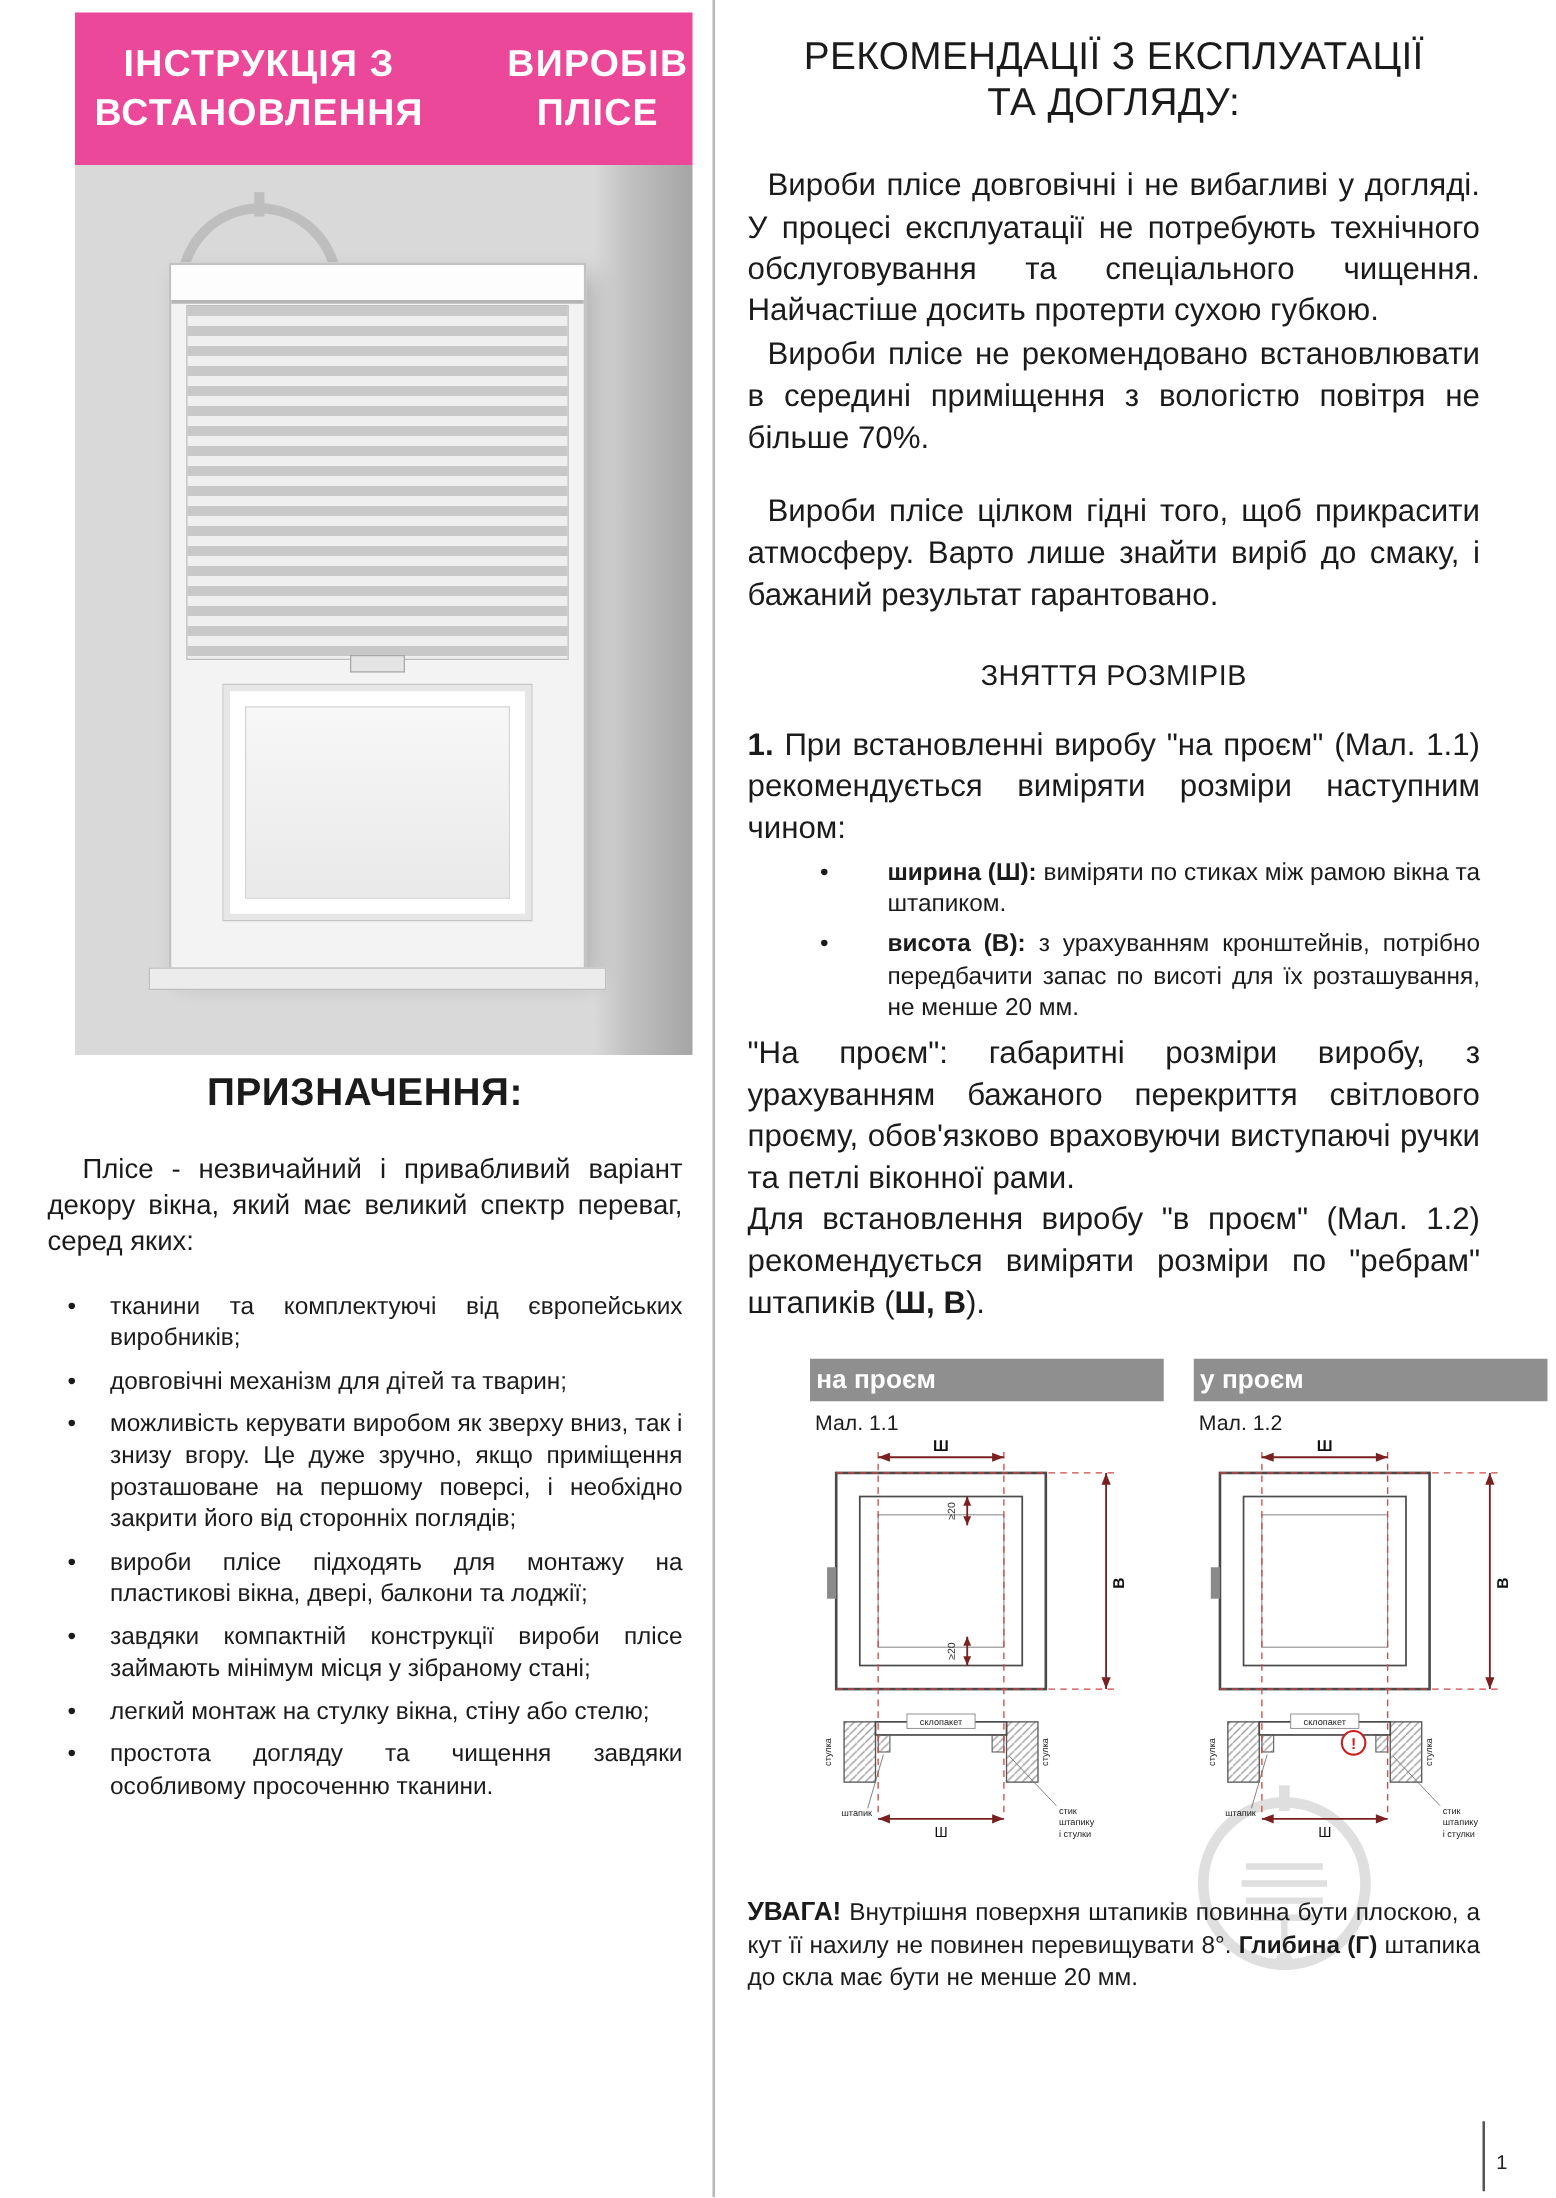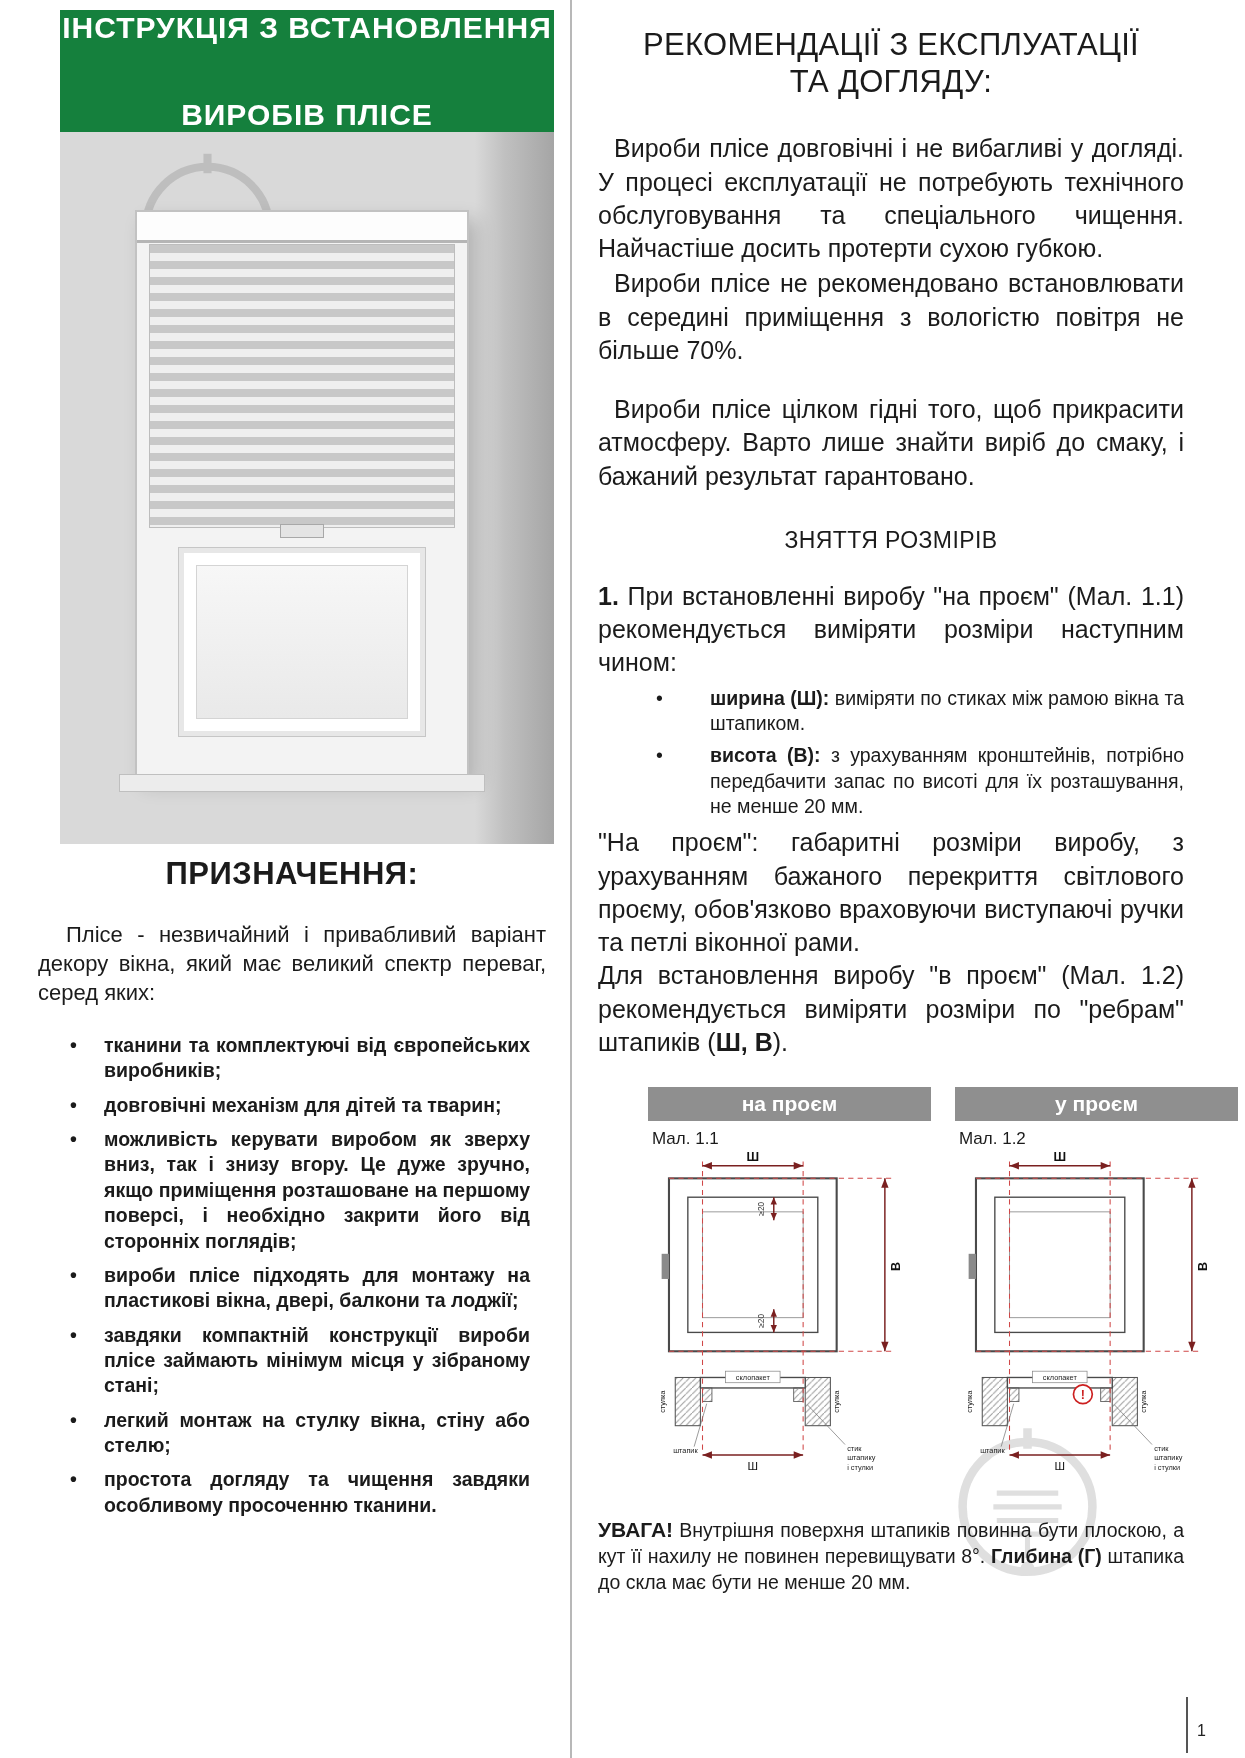--- a/index.html
+++ b/index.html
@@ -3,22 +3,22 @@
 <meta charset="utf-8">
 <style>
   html,body{margin:0;padding:0;background:#ffffff;}
   .page{position:relative;width:1245px;height:1758px;background:#fff;
         font-family:"Liberation Sans",sans-serif;color:#1b1b1b;overflow:hidden;}
 
   
   .col-divider{position:absolute;left:570px;top:0;width:2px;height:1758px;background:#b8b8b8;}
 
   
-  .left-header{position:absolute;left:60px;top:10px;width:494px;height:122px;background:#15803d;
-               color:#fff;display:flex;flex-direction:column;justify-content:center;align-items:center;
+  .left-header{position:absolute;left:60px;top:10px;width:494px;height:122px;background:#ec4899;
+               color:#fff;display:flex;flex-direction:row;justify-content:center;align-items:center;
                text-align:center;font-weight:bold;font-size:30px;line-height:1.3;letter-spacing:1px;gap:48px;}
   .window-fig{position:absolute;left:60px;top:132px;width:494px;height:712px;
               background:linear-gradient(90deg,#d9d9d9 0%,#d9d9d9 84%,#c0c0c0 90%,#a5a5a5 100%);}
   .watermark{position:absolute;}
   .wm-left{left:50px;top:12px;width:195px;height:195px;color:#a9a9a9;opacity:.55;}
   .wm-bottom{left:925px;top:1418px;width:205px;height:205px;color:#d2d2d2;opacity:.7;}
   .win-outer{position:absolute;left:75px;top:78px;width:330px;height:562px;background:#f3f3f3;
              border:2px solid #c2c2c2;box-shadow:8px 10px 18px rgba(0,0,0,.18);}
   .headrail{position:absolute;left:0;right:0;top:0;height:28px;background:#fdfdfd;border-bottom:3px solid #b5b5b5;}
   .pleats{position:absolute;left:12px;right:12px;top:32px;height:282px;border:1px solid #bdbdbd;
@@ -27,38 +27,38 @@
                 background:#e4e4e4;border:1px solid #a8a8a8;}
   .sash{position:absolute;left:42px;right:42px;top:336px;bottom:38px;background:#fff;
         border:5px solid #e7e7e7;box-shadow:0 0 0 1px #c6c6c6;}
   .glass{position:absolute;left:12px;right:12px;top:12px;bottom:12px;border:1px solid #d4d4d4;
          background:linear-gradient(180deg,#f7f7f7,#e9e9e9);}
   .sill{position:absolute;left:-18px;right:-18px;bottom:-18px;height:16px;background:#ececec;border:1px solid #bfbfbf;}
 
   .left-text{position:absolute;left:38px;top:856px;width:508px;}
   .purpose-title{text-align:center;font-size:31px;font-weight:bold;margin:0 0 28px;letter-spacing:.5px;}
   .intro{font-size:22px;line-height:1.32;text-align:justify;text-indent:28px;margin:0 0 26px;}
-  .features{list-style:none;margin:16px;padding:0;font-weight:bold;}
+  .features{list-style:none;margin:0;padding:0;}
   .features li{position:relative;padding-left:50px;margin-bottom:9px;font-size:19.5px;line-height:1.3;text-align:justify;}
   .features li::before{content:"\2022";position:absolute;left:16px;top:0;}
 
   
   .right-col{position:absolute;left:598px;top:26px;width:586px;}
   .care-title{text-align:center;font-size:31px;font-weight:normal;line-height:1.2;margin:0 0 32px;letter-spacing:.3px;}
   .para{font-size:25px;line-height:1.33;text-align:justify;margin:0;}
   .ind{text-indent:16px;}
   .mb2{margin-bottom:2px;} .mb26{margin-bottom:26px;}
   .measure-title{text-align:center;font-size:23px;font-weight:normal;margin:34px 0 26px;letter-spacing:.4px;}
   .measure-bullets{list-style:none;margin:6px 0 2px;padding:0;}
   .measure-bullets li{position:relative;padding-left:112px;margin-bottom:7px;font-size:19.5px;line-height:1.3;text-align:justify;}
   .measure-bullets li::before{content:"\2022";position:absolute;left:58px;top:0;}
 
   .diagrams{display:flex;gap:24px;margin:28px 0 0 50px;width:590px;}
   .diagram{width:283px;}
-  .diagram-header{background:#8f8f8f;color:#fff;font-weight:bold;font-size:21px;text-align:center;padding:5px 16px;}
+  .diagram-header{background:#8f8f8f;color:#fff;font-weight:bold;font-size:21px;padding:5px 5px;}
   .fig-label{font-size:17px;margin:8px 0 0 4px;}
   .diagram-svg{width:283px;height:327px;display:block;}
 
   .attention{margin-top:40px;font-size:19.5px;line-height:1.33;text-align:justify;}
   .attention b.big{font-size:21px;}
 
   
   .frameR{fill:#ffffff;stroke:#4a4a4a;stroke-width:2;}
   .frame2{fill:#ffffff;stroke:#4a4a4a;stroke-width:1.3;}
   .thin{stroke:#777;stroke-width:.7;fill:none;}

